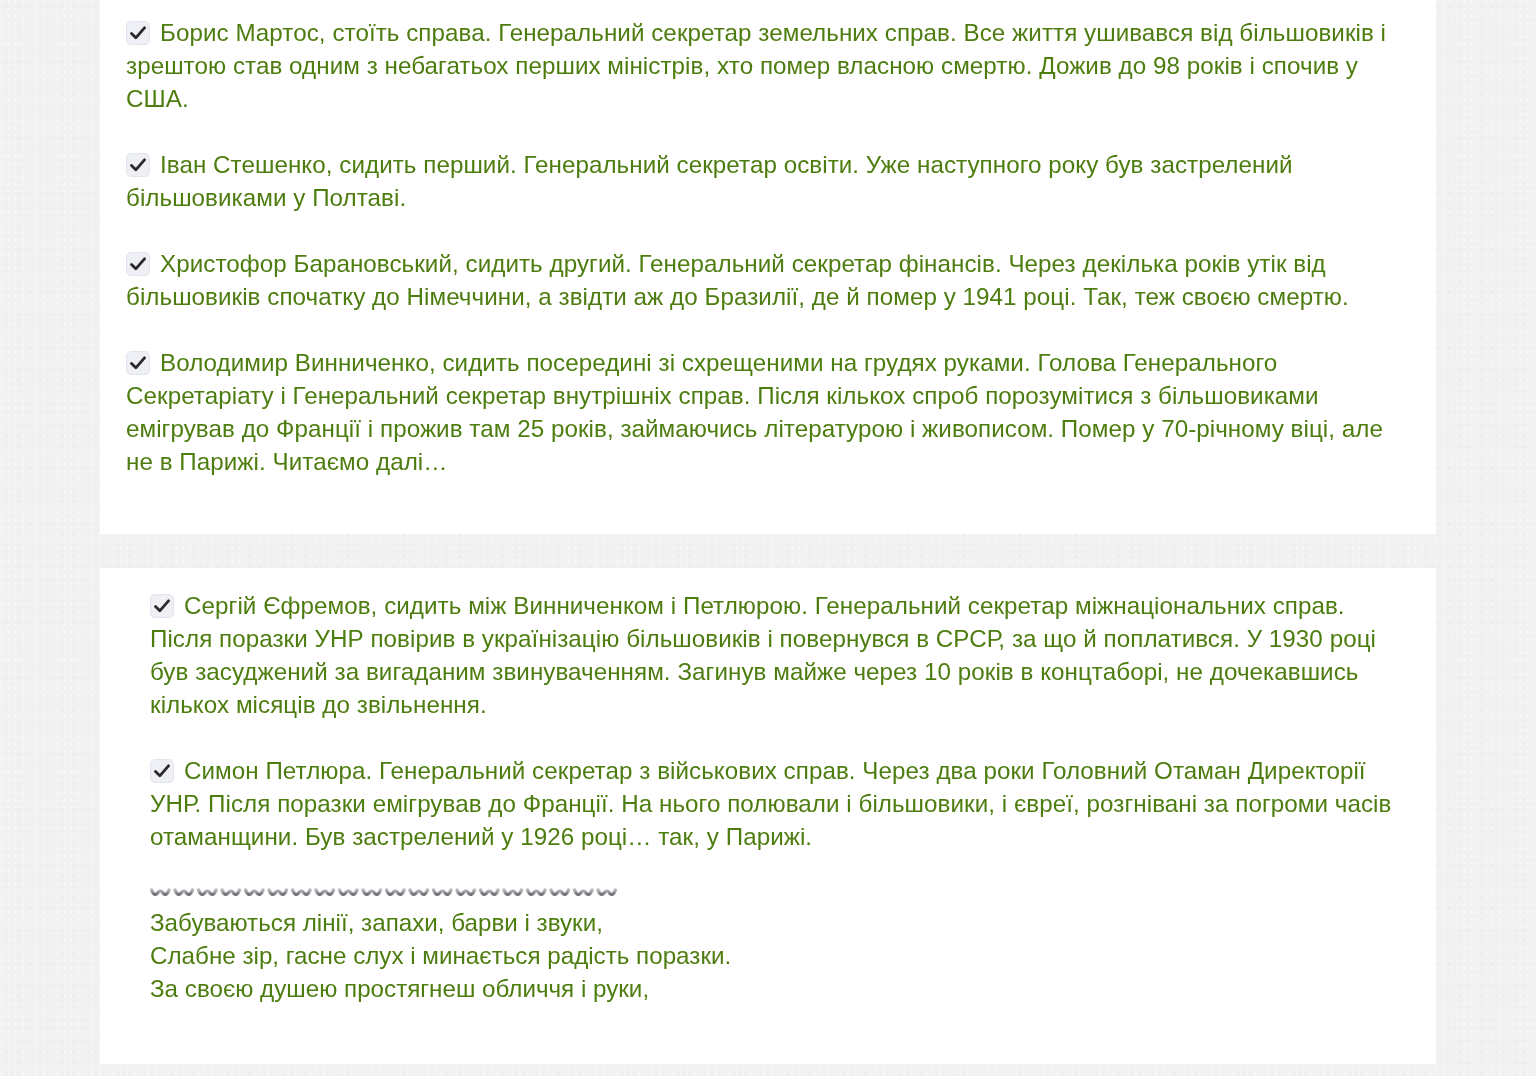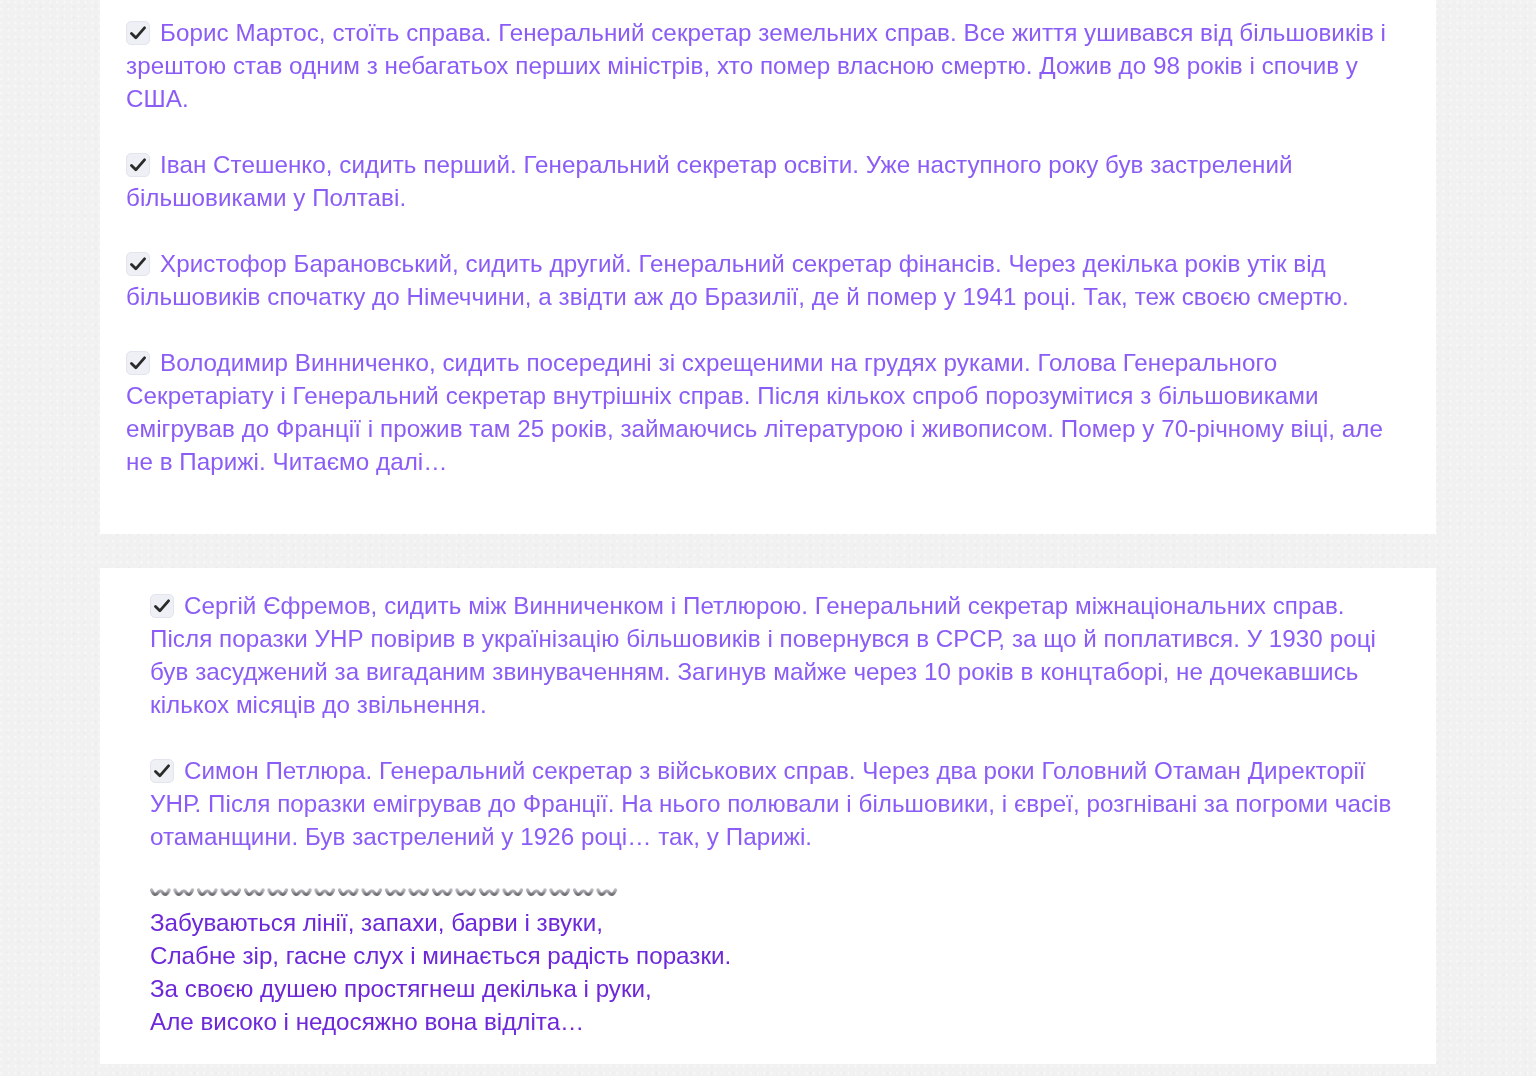--- a/index.html
+++ b/index.html
@@ -38,21 +38,21 @@
     .card-inner {
       position: absolute;
       left: 26px;
       right: 30px;
     }
     #card-1 .card-inner { top: 16px; }
     #card-2 .card-inner { top: 21px; left: 27px; margin-left: 23px; }
     .para {
       font-size: 24.2px;
       line-height: 33px;
-      color: #8b5cf6;
+      color: #4d7c0f;
       letter-spacing: 0.05px;
       margin: 0;
     }
     .para + .para { margin-top: 33px; }
     .check {
       display: inline-block;
       width: 24px;
       height: 24px;
       border-radius: 5px;
       background: #eef0f5;
@@ -69,21 +69,21 @@
     }
     .divider {
       height: 14px;
       margin-top: 33px;
       margin-bottom: 6px;
     }
     .divider svg { display: block; }
     .poem-line {
       font-size: 24.2px;
       line-height: 33px;
-      color: #6d28d9;
+      color: #4d7c0f;
       margin: 0;
     }
   </style>
 </head>
 <body>
 
 <div class="card" id="card-1">
   <div class="card-inner">
     <p class="para">
       <span class="check">
@@ -144,17 +144,16 @@
             <path d="M1.5 4 Q4.5 11 7.5 7 Q10.5 2.5 13 7 Q16 11 19 4" fill="none" stroke="url(#waveGrad)" stroke-width="3.2" stroke-linecap="round"></path>
           </pattern>
         </defs>
         <rect x="0" y="0" width="470" height="14" fill="url(#wavePat)"></rect>
       </svg>
     </div>
 
     <div>
       <p class="poem-line">Забуваються лінії, запахи, барви і звуки,</p>
       <p class="poem-line">Слабне зір, гасне слух і минається радість поразки.</p>
-      <p class="poem-line">За своєю душею простягнеш декілька і руки,</p>
-      <p class="poem-line">Але високо і недосяжно вона відліта…</p>
+      <p class="poem-line">За своєю душею простягнеш обличчя і руки,</p>
     </div>
   </div>
 </div>
 
 </body></html>

